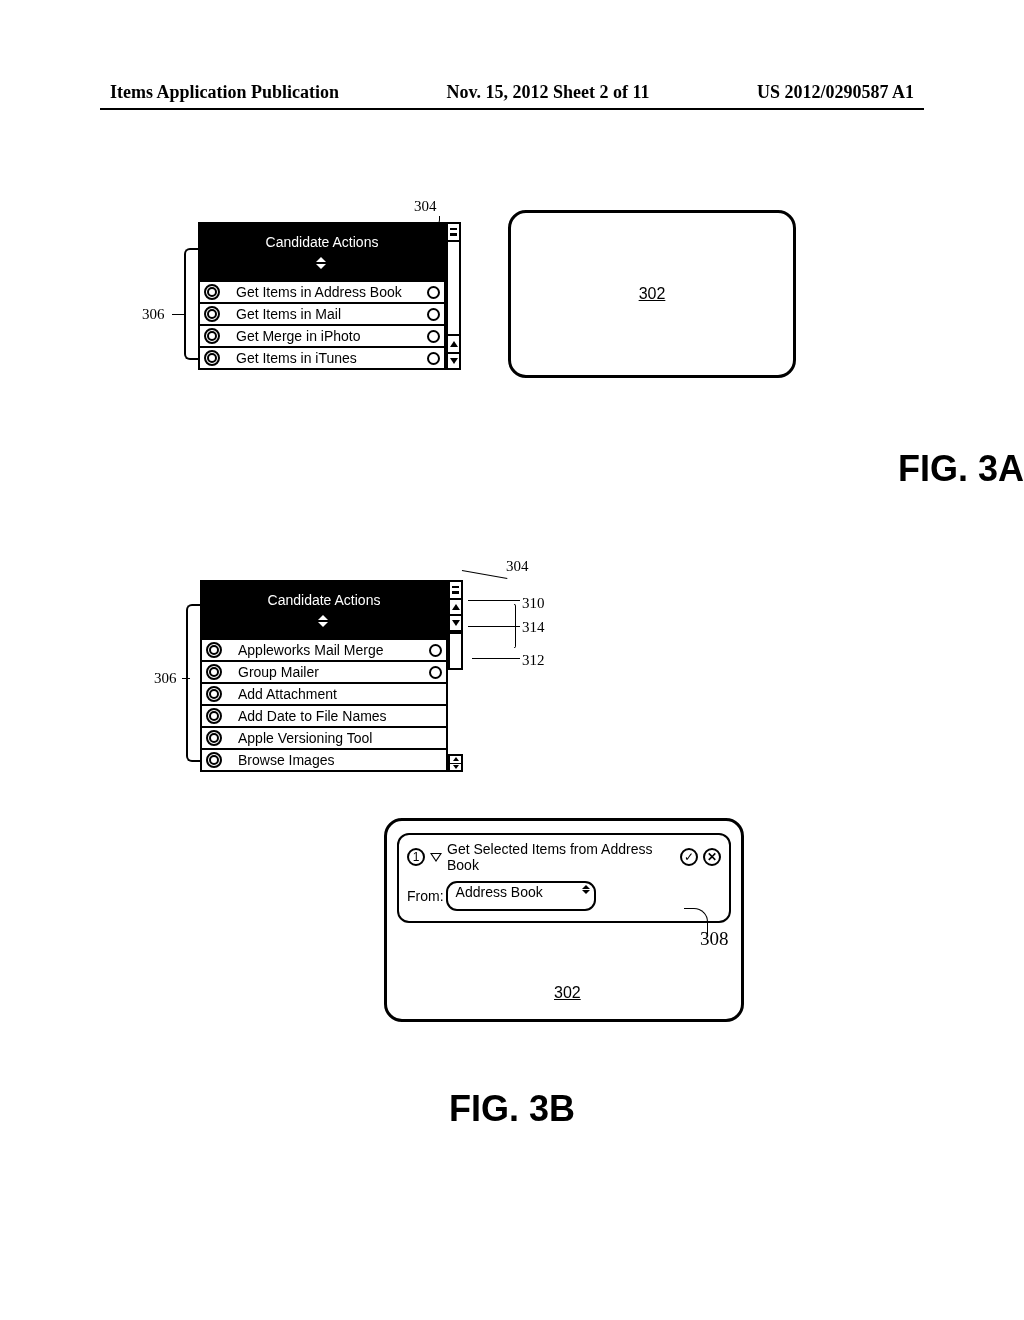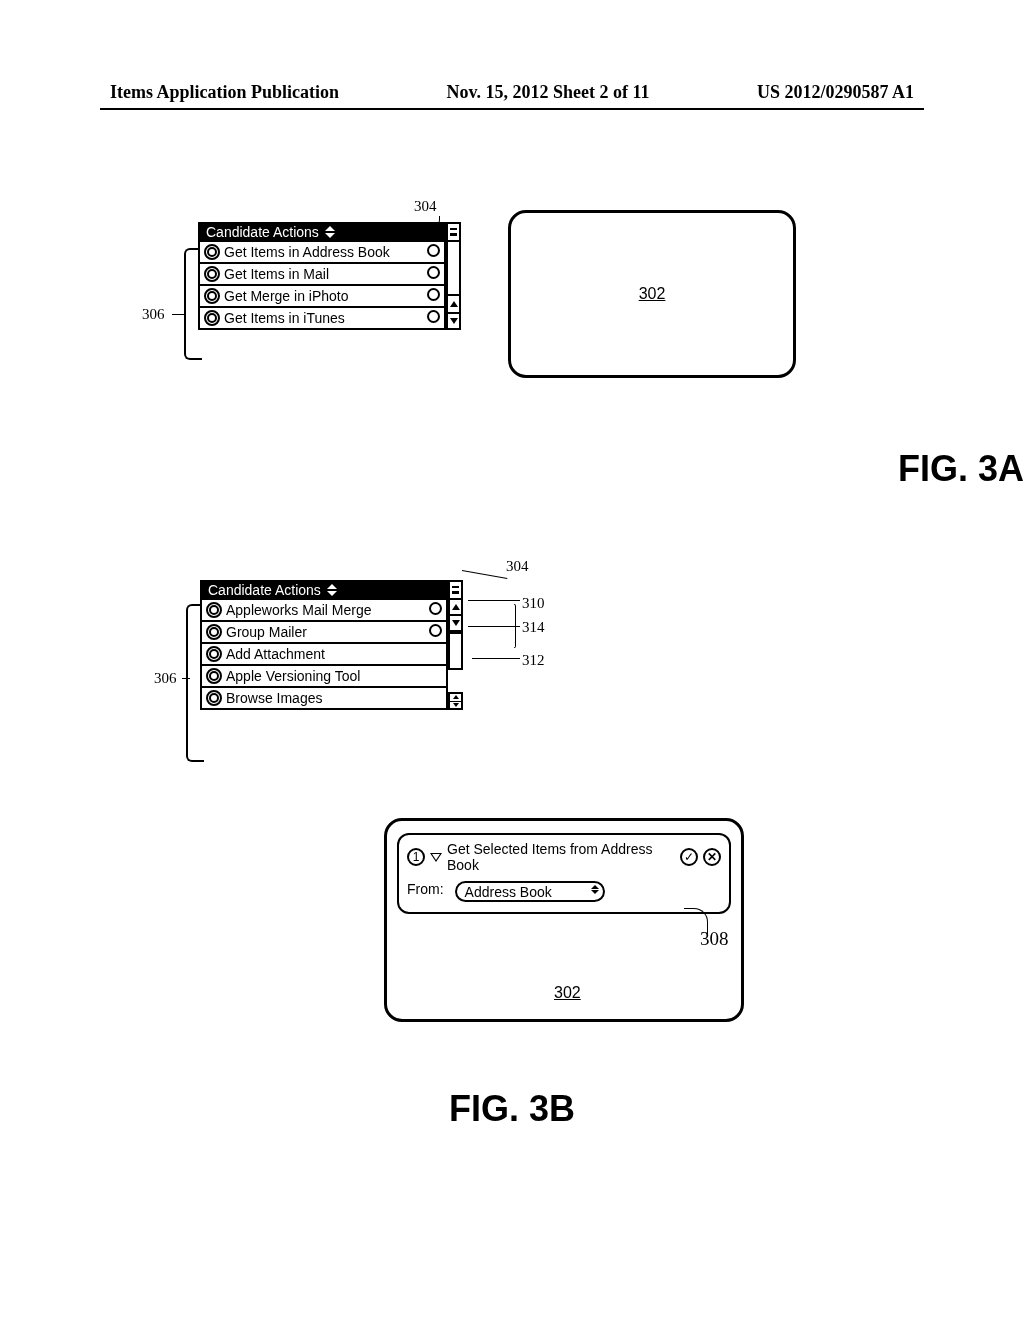--- a/index.html
+++ b/index.html
@@ -39,45 +39,46 @@
     width: 248px;
   }
   .fig3a-ref304 { position:absolute; top:198px; left:414px; font-size:15px; }
   .fig3a-ref306 { position:absolute; top:306px; left:142px; font-size:15px; }
 
   .pane-header {
     background: #000;
     color: #fff;
     font-family: Arial, sans-serif;
     font-size: 14px;
-    padding: 0 6px;
+    padding: 10px 6px;
     display: flex;
     align-items: center;
     gap: 6px;
     border: 2px solid #000;
+    flex-direction: column;
   }
   .spinner {
     width: 12px; height: 14px;
     display: inline-flex; flex-direction: column;
     justify-content: center;
   }
   .spinner .tri-up, .spinner .tri-down {
     width:0; height:0; border-left:5px solid transparent; border-right:5px solid transparent;
   }
   .spinner .tri-up { border-bottom:5px solid #fff; margin-bottom:2px;}
   .spinner .tri-down { border-top:5px solid #fff;}
 
   .action-row {
-    display:flex; 
+    display:flex; align-items:center;
     border:2px solid #000; border-top:none;
     background:#fff;
     font-family: Arial, sans-serif;
     font-size:14px;
     padding:2px 4px;
-    gap:4px;
+    gap:16px;
   }
   .row-icon {
     width:16px; height:16px; border:2px solid #000; border-radius:50%;
     display:flex; align-items:center; justify-content:center; flex:0 0 auto;
   }
   .row-icon::before {
     content:""; width:6px; height:6px; border:2px solid #000; border-radius:50%;
   }
   .row-label { flex:1; white-space:nowrap; }
   .row-circle {
@@ -201,24 +202,24 @@
   }
   .circ-check {
     width:18px;height:18px;border:2px solid #000;border-radius:50%;
     display:flex;align-items:center;justify-content:center;flex:0 0 auto;font-size:12px;
   }
   .circ-x {
     width:18px;height:18px;border:2px solid #000;border-radius:50%;
     display:flex;align-items:center;justify-content:center;flex:0 0 auto;font-size:12px;font-weight:bold;
   }
   .wf-from {
-    margin-top:8px; display:flex; align-items:flex-start; gap:11px;
+    margin-top:8px; display:flex; align-items:center; gap:2px;
   }
   .pill {
-    border:2px solid #000; border-radius:11px; padding:1px 20px 0 8px;
+    border:2px solid #000; border-radius:11px; padding:1px 20px 9px 8px;
     position:relative; min-width:150px;
   }
   .pill .mini-spin{
     position:absolute; right:4px; top:2px;
   }
   .mini-spin{display:flex;flex-direction:column;gap:1px;}
   .mini-spin .u{width:0;height:0;border-left:4px solid transparent;border-right:4px solid transparent;border-bottom:4px solid #000;}
   .mini-spin .d{width:0;height:0;border-left:4px solid transparent;border-right:4px solid transparent;border-top:4px solid #000;}
 
   .ref308 {position:absolute;top:928px;left:700px;font-size:19px;}
@@ -323,20 +324,24 @@
       <span class="row-icon"></span>
       <span class="row-label">Group Mailer</span>
       <span class="row-circle"></span>
     </div>
     <div class="action-row">
       <span class="row-icon"></span>
       <span class="row-label">Add Attachment</span>
     </div>
     <div class="action-row">
       <span class="row-icon"></span>
+      <span class="row-label">Add Date to File Names</span>
+    </div>
+    <div class="action-row">
+      <span class="row-icon"></span>
       <span class="row-label">Apple Versioning Tool</span>
     </div>
     <div class="action-row">
       <span class="row-icon"></span>
       <span class="row-label">Browse Images</span>
     </div>
     <div class="cb-scroll">
       <div class="thumb-box" style="height:18px;border-bottom:2px solid #000;display:flex;align-items:center;justify-content:center;">
           <span class="thumb-lines"></span>
         </div>

